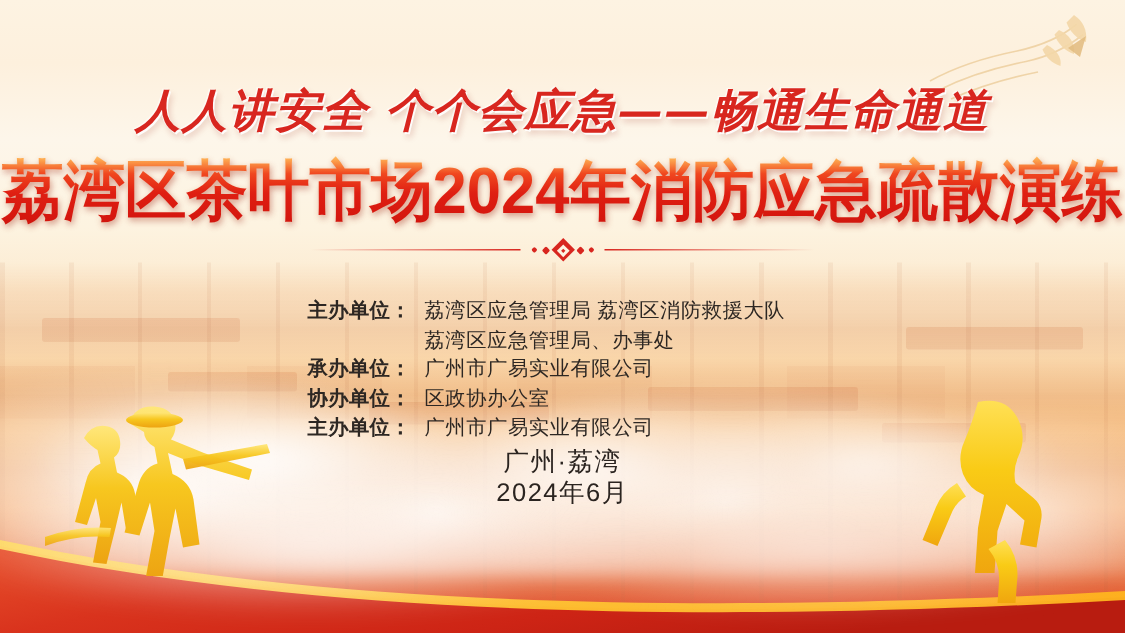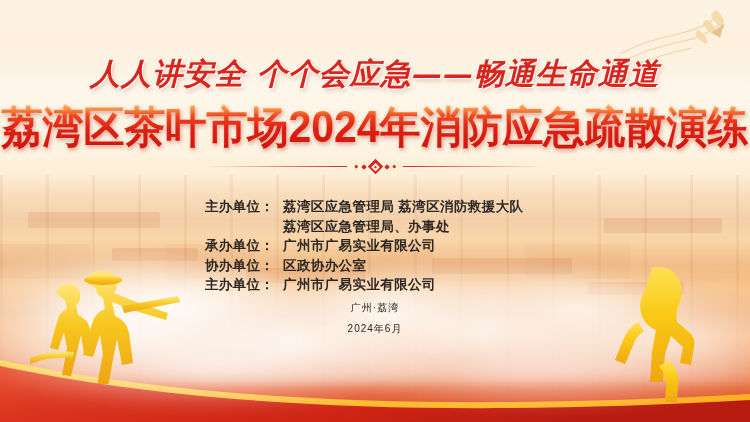--- a/index.html
+++ b/index.html
@@ -229,31 +229,31 @@
   .org-label {
     flex:0 0 82px;
     font-weight:700;
     text-align:right;
     letter-spacing:.3px;
     white-space:nowrap;
   }
   .org-value {
     flex:1;
     padding-left:9px;
-    font-weight:700;
+    font-weight:400;
     letter-spacing:.4px;
     white-space:nowrap;
   }
   .org-value.cont { padding-left:9px; }
 
   
   .footer-info {
     position:absolute; top:297px; left:0; right:0;
     color:#2b2420;
-    font-size:10px;
+    font-size:17px;
     line-height:21px;
     font-weight:500;
     letter-spacing:1px;
   }
 
   .silhouette { position:absolute; z-index:35; pointer-events:none; }
   .firefighters { left:22px; bottom:38px; width:158px; height:122px; }
   .runner { right:46px; bottom:18px; width:96px; height:140px; }
 </style>
 </head>

